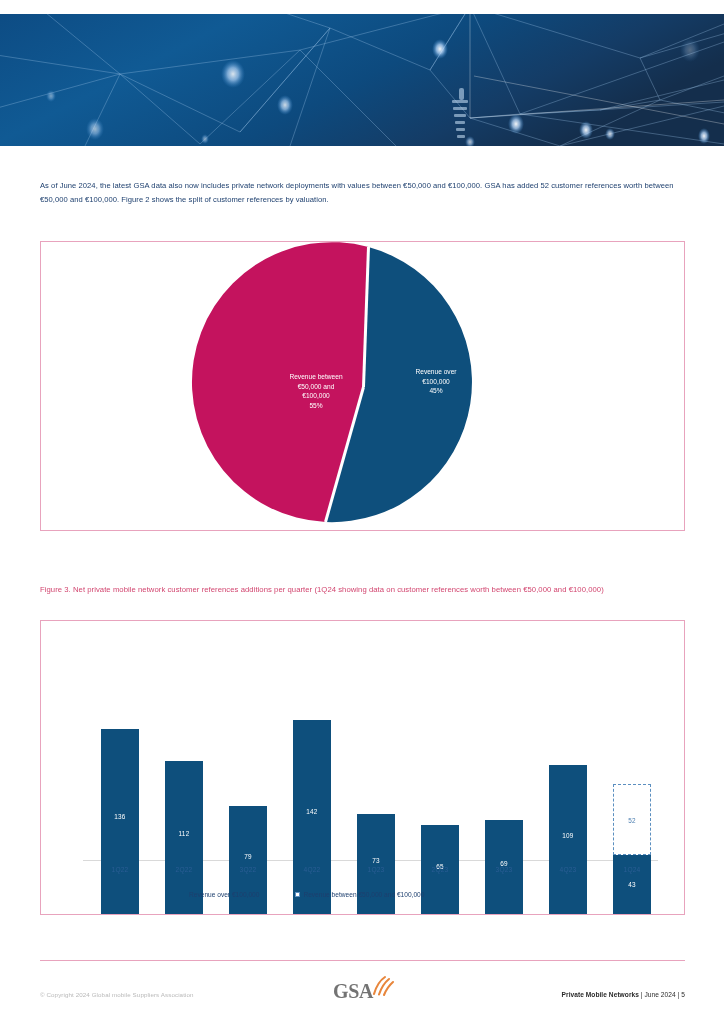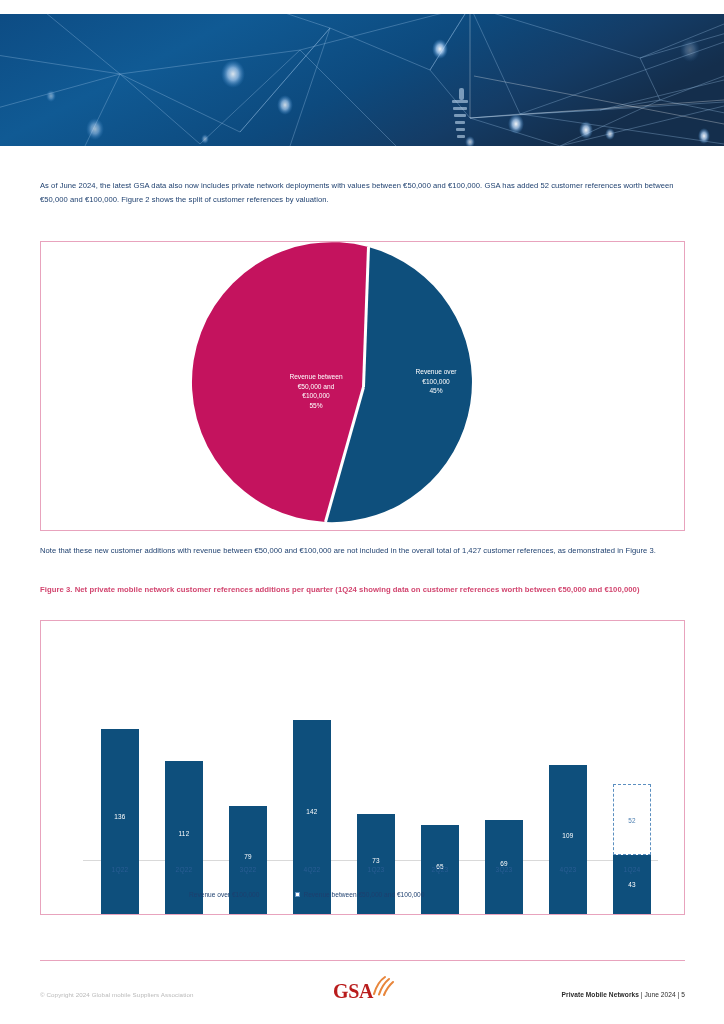--- a/index.html
+++ b/index.html
@@ -124,21 +124,21 @@
     text-align: right;
   }
   .footer-right .bold { font-weight: bold; }
   .logo {
     position: absolute; left: 333px; top: 975px;
     width: 66px; height: 30px;
   }
   .logo .gsa-text {
     position: absolute; left: 0; top: 5px;
     font-family: "Liberation Serif", serif;
-    font-weight: bold; font-size: 20px; color: #b91c1c;
+    font-weight: bold; font-size: 20px; color: #737373;
     letter-spacing: -0.3px;
   }
   .logo svg { position:absolute; left: 38px; top: 0px; }
 </style>
 </head>
 <body>
 
 <div class="page">
 
   <div class="banner">
@@ -222,23 +222,22 @@
       <div class="pie-label" style="left:220px; top:130px; width:110px;">Revenue between
 €50,000 and
 €100,000
 55%</div>
       <div class="pie-label" style="left:345px; top:125px; width:100px;">Revenue over
 €100,000
 45%</div>
     </div>
   </div>
 
-  <div class="body-text" style="left:40px; top:544px; width:648px;">Note that these new customer additions with revenue between €50,000 and €100,000 are not included in the overall total of 1,427 customer references, as demonstrated in Figure 3.</div>
-
-  <div class="fig-caption" style="left:40px; top:584px; width:630px;font-weight:bold;">Figure 3. Net private mobile network customer references additions per quarter (1Q24 showing data on customer references worth between €50,000 and €100,000)</div>
+
+  <div class="fig-caption" style="left:40px; top:584px; width:630px;">Figure 3. Net private mobile network customer references additions per quarter (1Q24 showing data on customer references worth between €50,000 and €100,000)</div>
 
   <div class="figbox" style="left:40px; top:620px; width:645px; height:295px;">
     <div class="bar-plot">
 
       <div class="axis-line" style="left:42px; top:239px; width:575px;"></div>
 
       <div class="bar-col" style="left:60px; height:239px;">
         <div class="bar-solid" style="bottom:0; height:185px;"></div>
         <div class="bar-val" style="bottom:94px;">136</div>
       </div>

